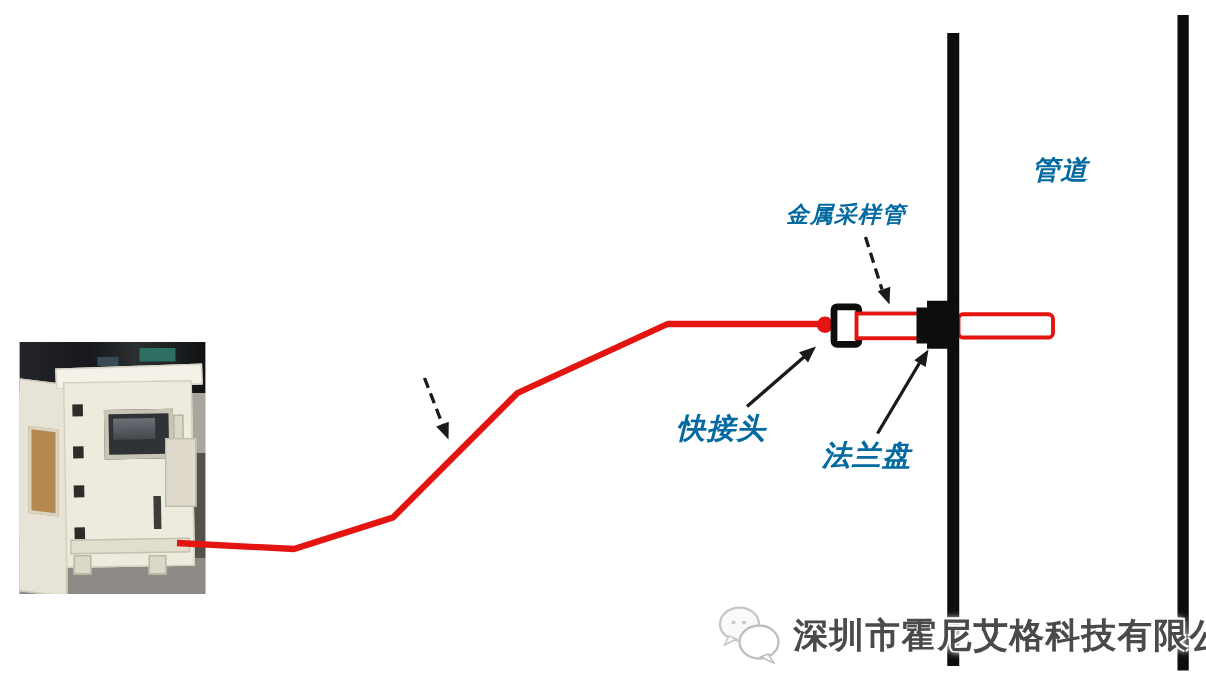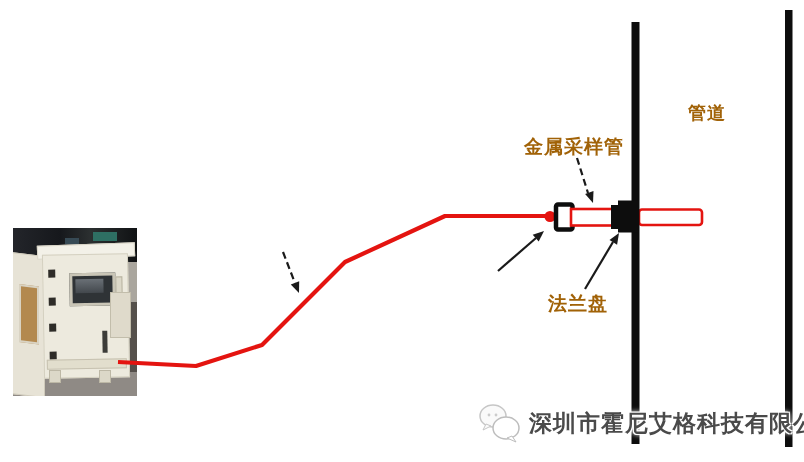--- a/index.html
+++ b/index.html
@@ -2,25 +2,26 @@
 <html><head>
 <meta charset="utf-8">
 <style>
   html,body{margin:0;padding:0;background:#fff;}
   #canvas{
     position:relative;width:804px;height:462px;background:#ffffff;overflow:hidden;
     font-family:"Liberation Sans","DejaVu Sans",sans-serif;
   }
   .layer-svg{position:absolute;left:0;top:0;z-index:2;}
   .lbl{
-    position:absolute;z-index:3;color:#a16207;font-weight:600;white-space:nowrap;
+    position:absolute;z-index:3;color:#0369a1;font-weight:600;white-space:nowrap;
     letter-spacing:1px;
+    font-style:italic;
   }
   #label-pu{left:243px;top:227px;font-size:19px;}
-  #label-metal{left:524px;top:134px;font-size:19px;}
+  #label-metal{left:524px;top:134px;font-size:15px;}
   #label-pipe{left:688px;top:101px;font-size:18px;}
   #label-quick{left:451px;top:273px;font-size:19px;}
   #label-flange{left:548px;top:291px;font-size:19px;}
   
   #footer{
     position:absolute;left:478px;top:403px;z-index:4;display:flex;align-items:center;gap:7px;
   }
   #footer .company{
     font-size:23px;font-weight:700;color:#4a4a4a;letter-spacing:1px;white-space:nowrap;
     text-shadow:-1px -1px 0 #fff,1px -1px 0 #fff,-1px 1px 0 #fff,1px 1px 0 #fff,0 0 4px #fff,0 0 6px #fff;
@@ -112,20 +113,21 @@
 
     <line x1="498" y1="271" x2="536" y2="238" stroke="#1a1a1a" stroke-width="2.2"></line>
     <polygon points="544,231 538.7,241.6 532.7,234.8" fill="#1a1a1a"></polygon>
 
     <line x1="585" y1="289" x2="613" y2="242" stroke="#1a1a1a" stroke-width="2.2"></line>
     <polygon points="619,233 617.1,244.7 609.5,240.1" fill="#1a1a1a"></polygon>
   </svg>
 
   <div class="lbl" id="label-metal">金属采样管</div>
   <div class="lbl" id="label-pipe">管道</div>
+  <div class="lbl" id="label-quick">快接头</div>
   <div class="lbl" id="label-flange">法兰盘</div>
 
   <div id="footer">
     <svg width="44" height="40" viewBox="0 0 44 40">
       <ellipse cx="15" cy="13" rx="13" ry="11" fill="#fafafa" stroke="#c6c6c6" stroke-width="1.5"></ellipse>
       <path d="M8 21 L5 27 L13 23 Z" fill="#fafafa" stroke="#c6c6c6" stroke-width="1"></path>
       <circle cx="11" cy="12" r="1.4" fill="#cccccc"></circle>
       <circle cx="18" cy="12" r="1.4" fill="#cccccc"></circle>
       <ellipse cx="28" cy="25" rx="13" ry="11" fill="#ffffff" stroke="#bdbdbd" stroke-width="1.5"></ellipse>
       <path d="M34 33 L38 39 L29 35 Z" fill="#ffffff" stroke="#bdbdbd" stroke-width="1"></path>

